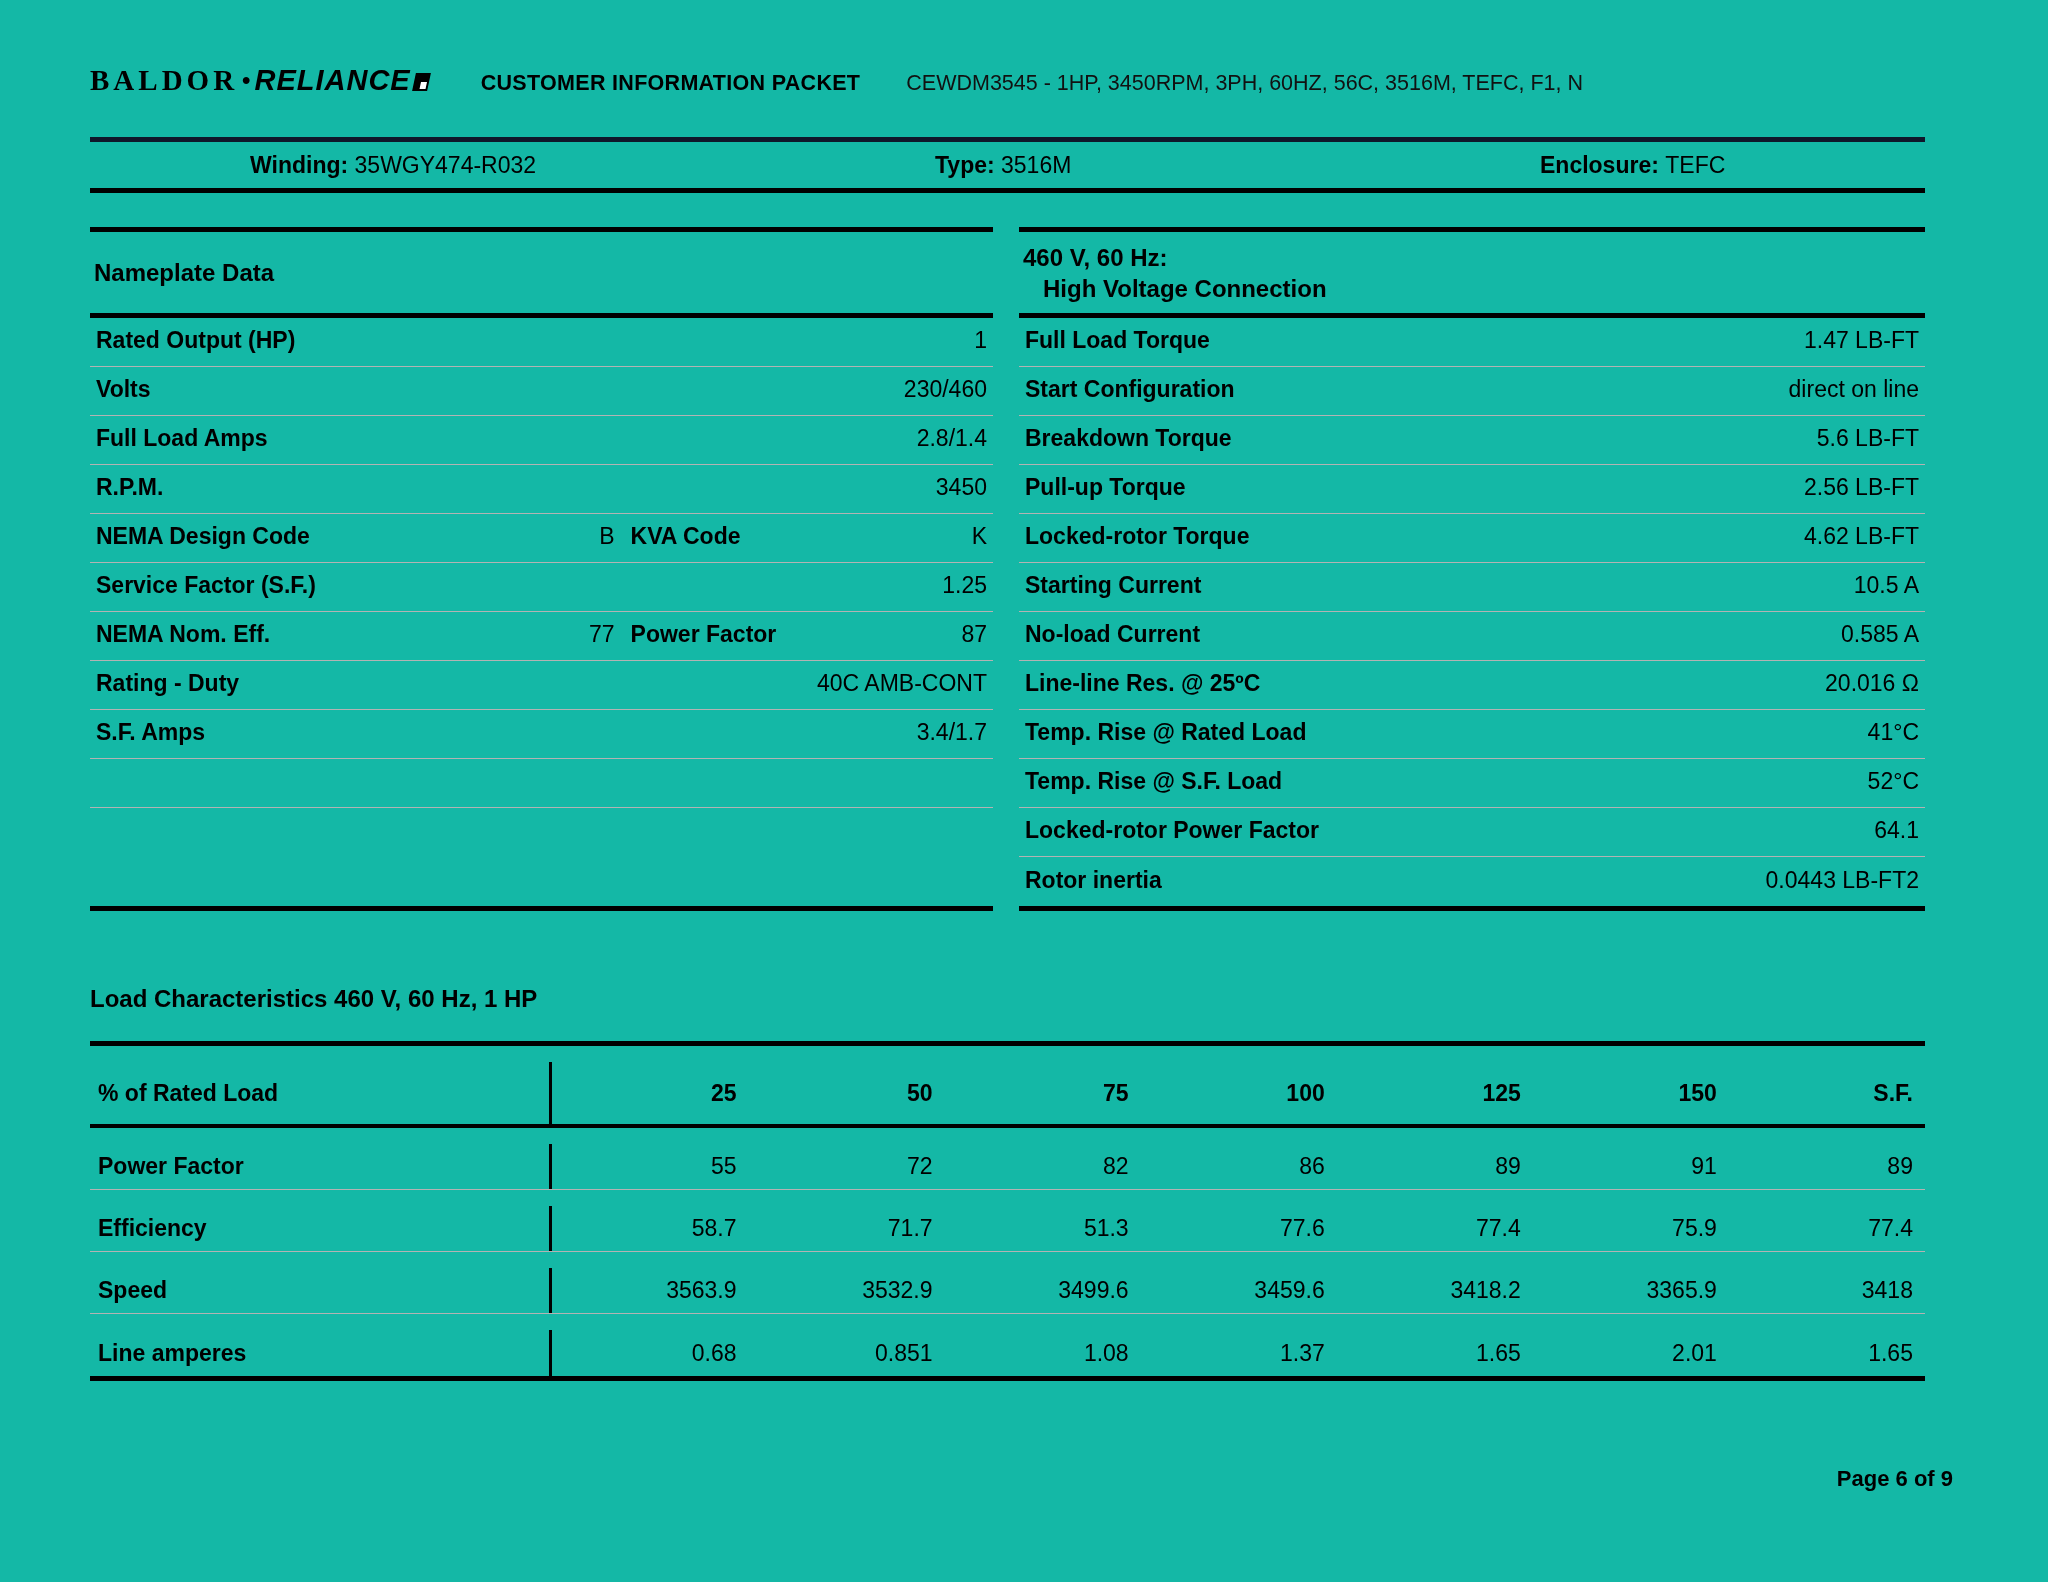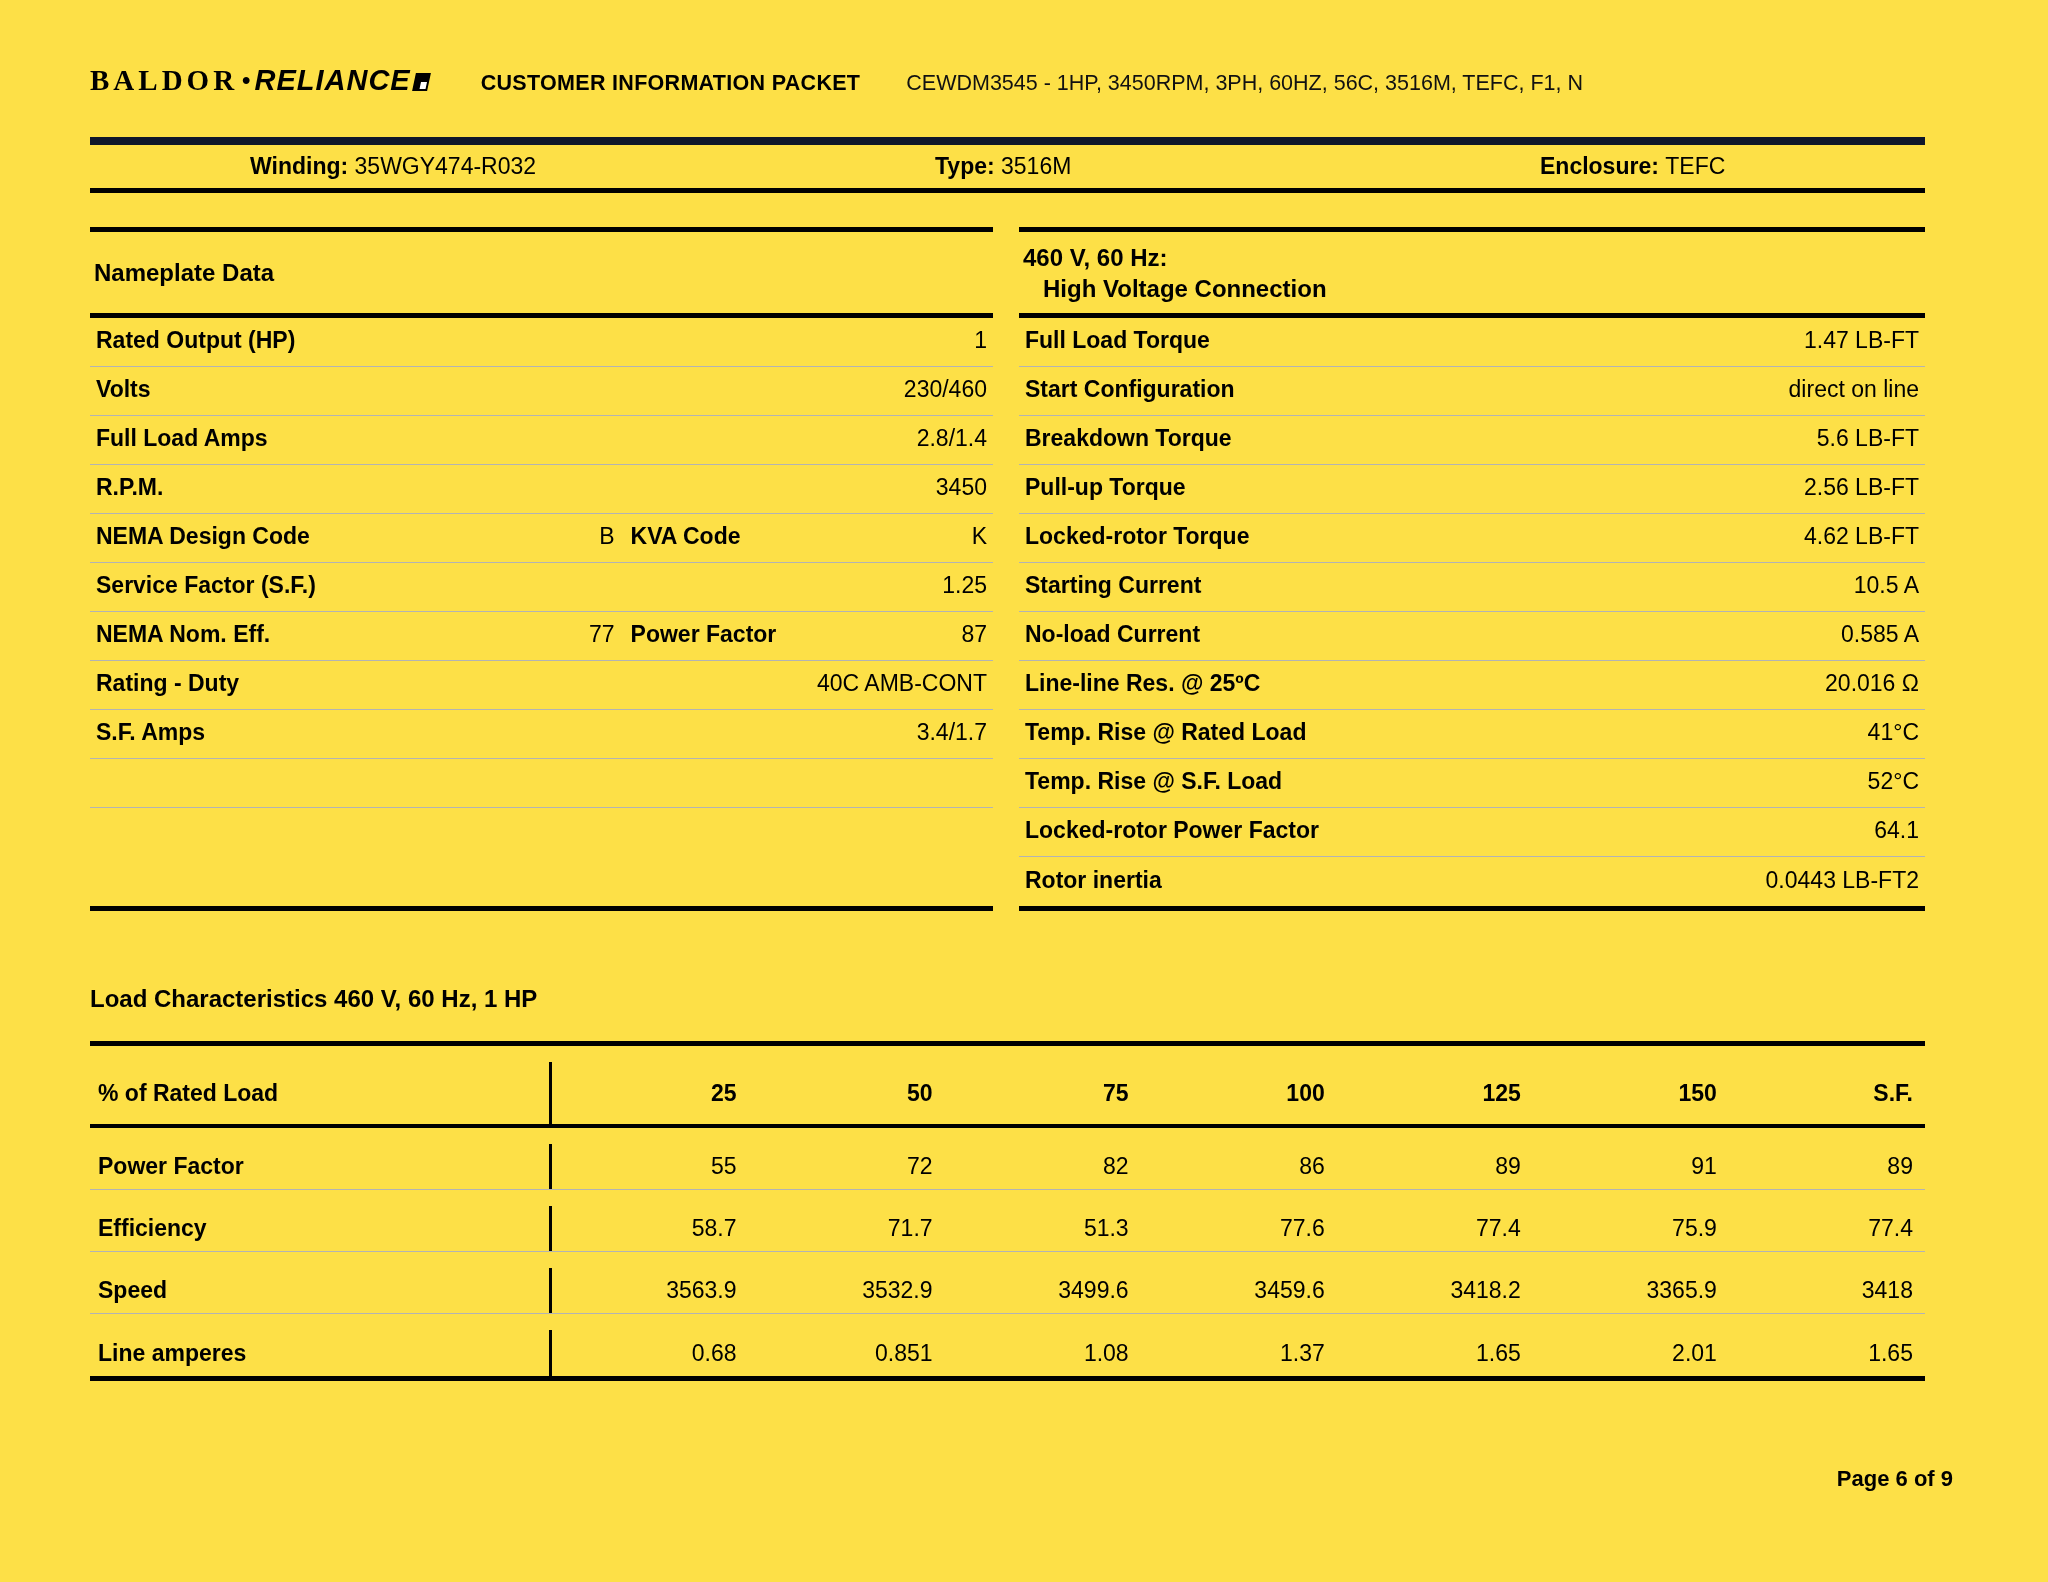--- a/index.html
+++ b/index.html
@@ -2,42 +2,42 @@
 <html><head>
 <meta charset="utf-8">
 <style>
   * { margin:0; padding:0; box-sizing:border-box; }
   html,body { background:#ffffff; }
   body {
     width:2048px; height:1582px;
     font-family:"Liberation Sans","DejaVu Sans",sans-serif;
     color:#000; position:relative;
   }
-  .page { position:absolute; inset:0; background:#fde047; }
+  .page { position:absolute; inset:0; background:#14b8a6; }
   .content { position:absolute; left:90px; top:0; width:1835px; }
 
   
   .toprow { display:flex; align-items:baseline; margin-top:64px; white-space:nowrap; }
   .logo { font-family:"Liberation Serif","DejaVu Serif",serif; font-weight:bold; font-size:29px; letter-spacing:4px; }
   .logo .dot { font-family:"Liberation Sans",sans-serif; letter-spacing:0; margin:0 4px; font-size:24px; position:relative; top:-2px; }
   .logo .reliance { font-family:"Liberation Sans","DejaVu Sans",sans-serif; font-style:italic; font-weight:bold; letter-spacing:1px; }
   .tm-mark { display:inline-block; width:15px; height:18px; background:#000; position:relative; margin-left:3px; transform:skewX(-12deg); top:1px; }
   .tm-mark::after { content:""; position:absolute; right:2px; bottom:2px; width:6px; height:7px; background:#fff; }
   .doc-title { font-weight:bold; font-size:21.5px; margin-left:52px; letter-spacing:0.3px; }
   .model-line { font-size:21.5px; margin-left:46px; color:#111; }
 
   
   .title-block { margin-top:46px; }
   .h1 { font-size:25px; font-weight:bold; margin-bottom:9px; }
   .sub { font-size:23px; line-height:31px; }
 
   
   .info-bar {
     margin-top:40px;
-    border-top:8px solid #0f172a; border-bottom:5px solid #000;
+    border-top:5px solid #0f172a; border-bottom:5px solid #000;
     height:56px; display:flex; align-items:center; font-size:23px;
   }
   .info-bar .cell b { font-weight:bold; }
   .ib1 { margin-left:160px; width:685px; }
   .ib2 { width:605px; }
   .ib3 { flex:1; }
 
   
   .panels { display:flex; margin-top:34px; gap:26px; }
   .panel { border-top:5px solid #000; border-bottom:5px solid #000; }

